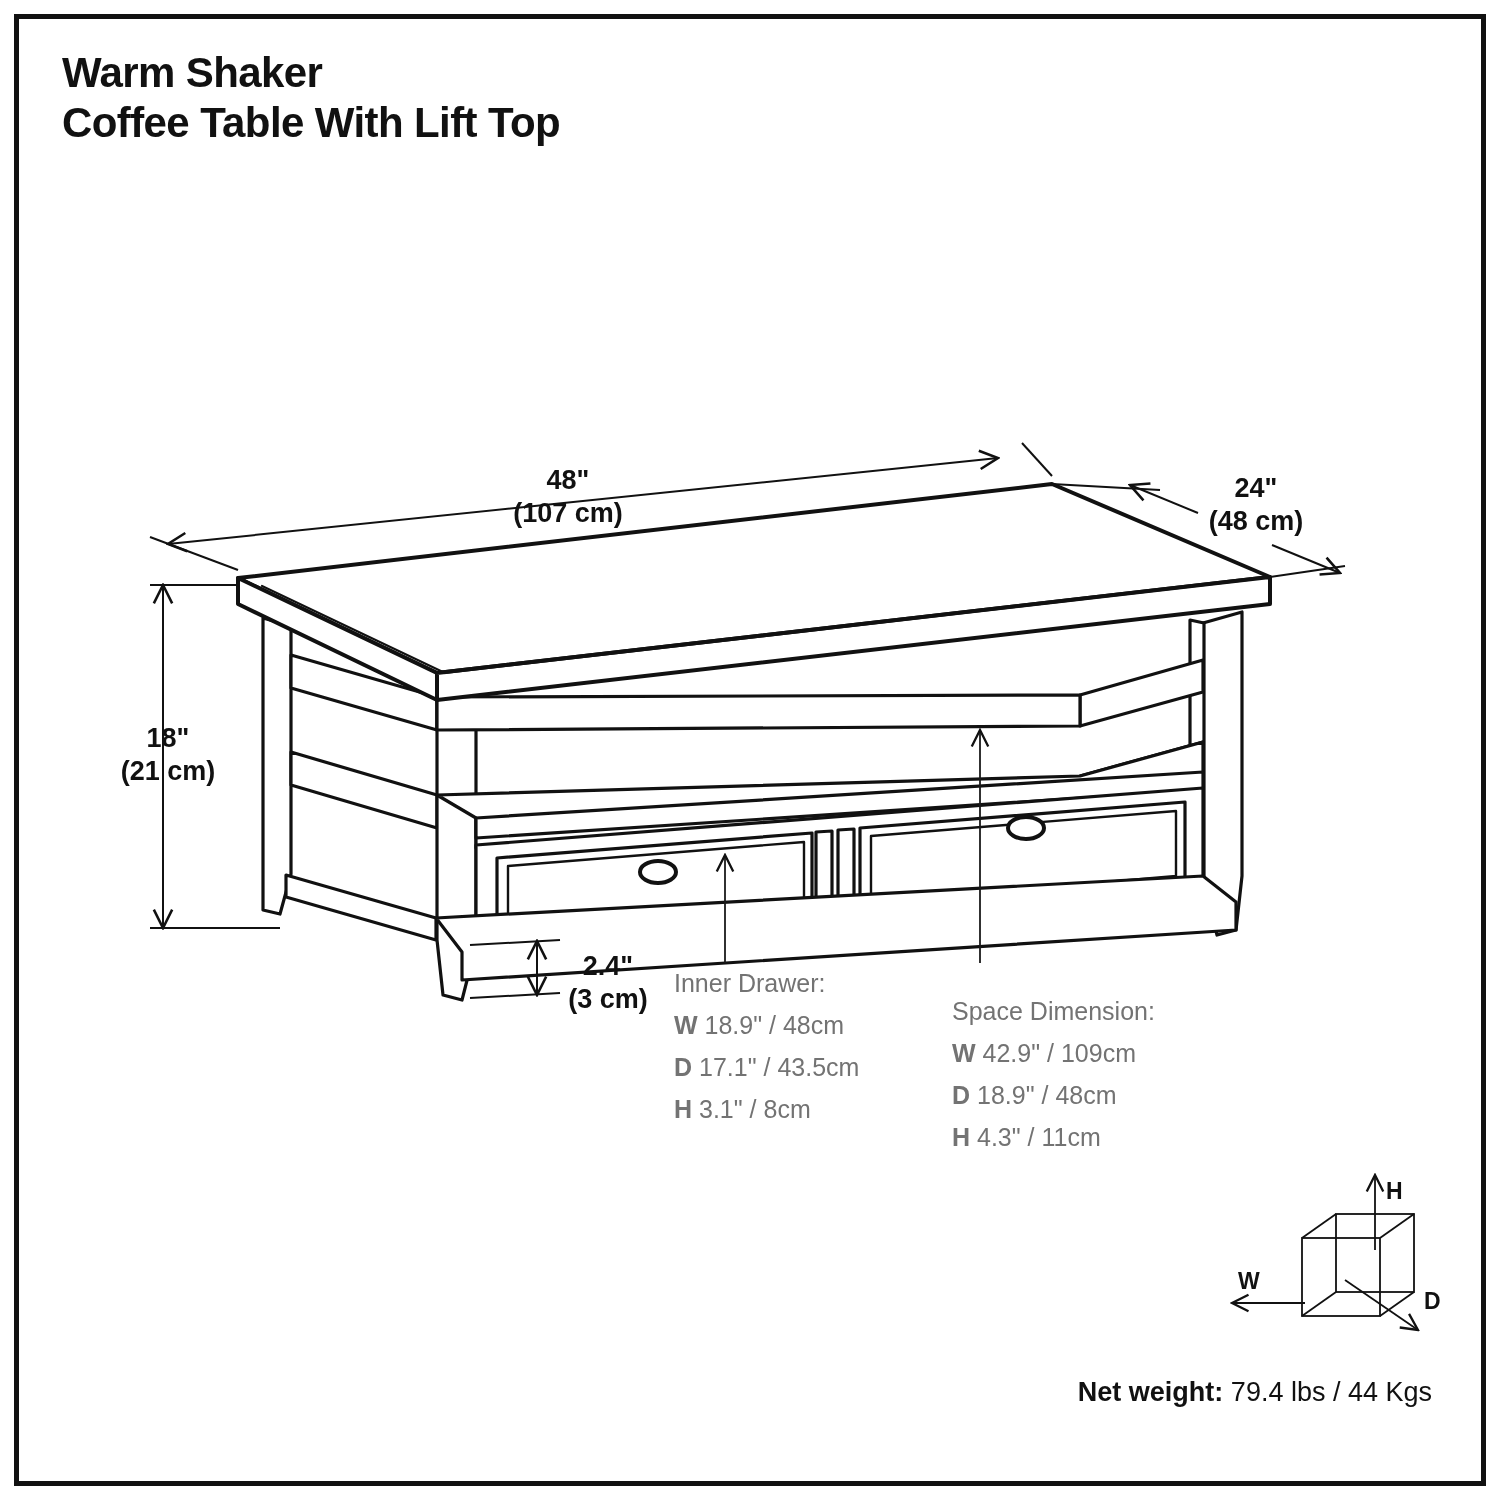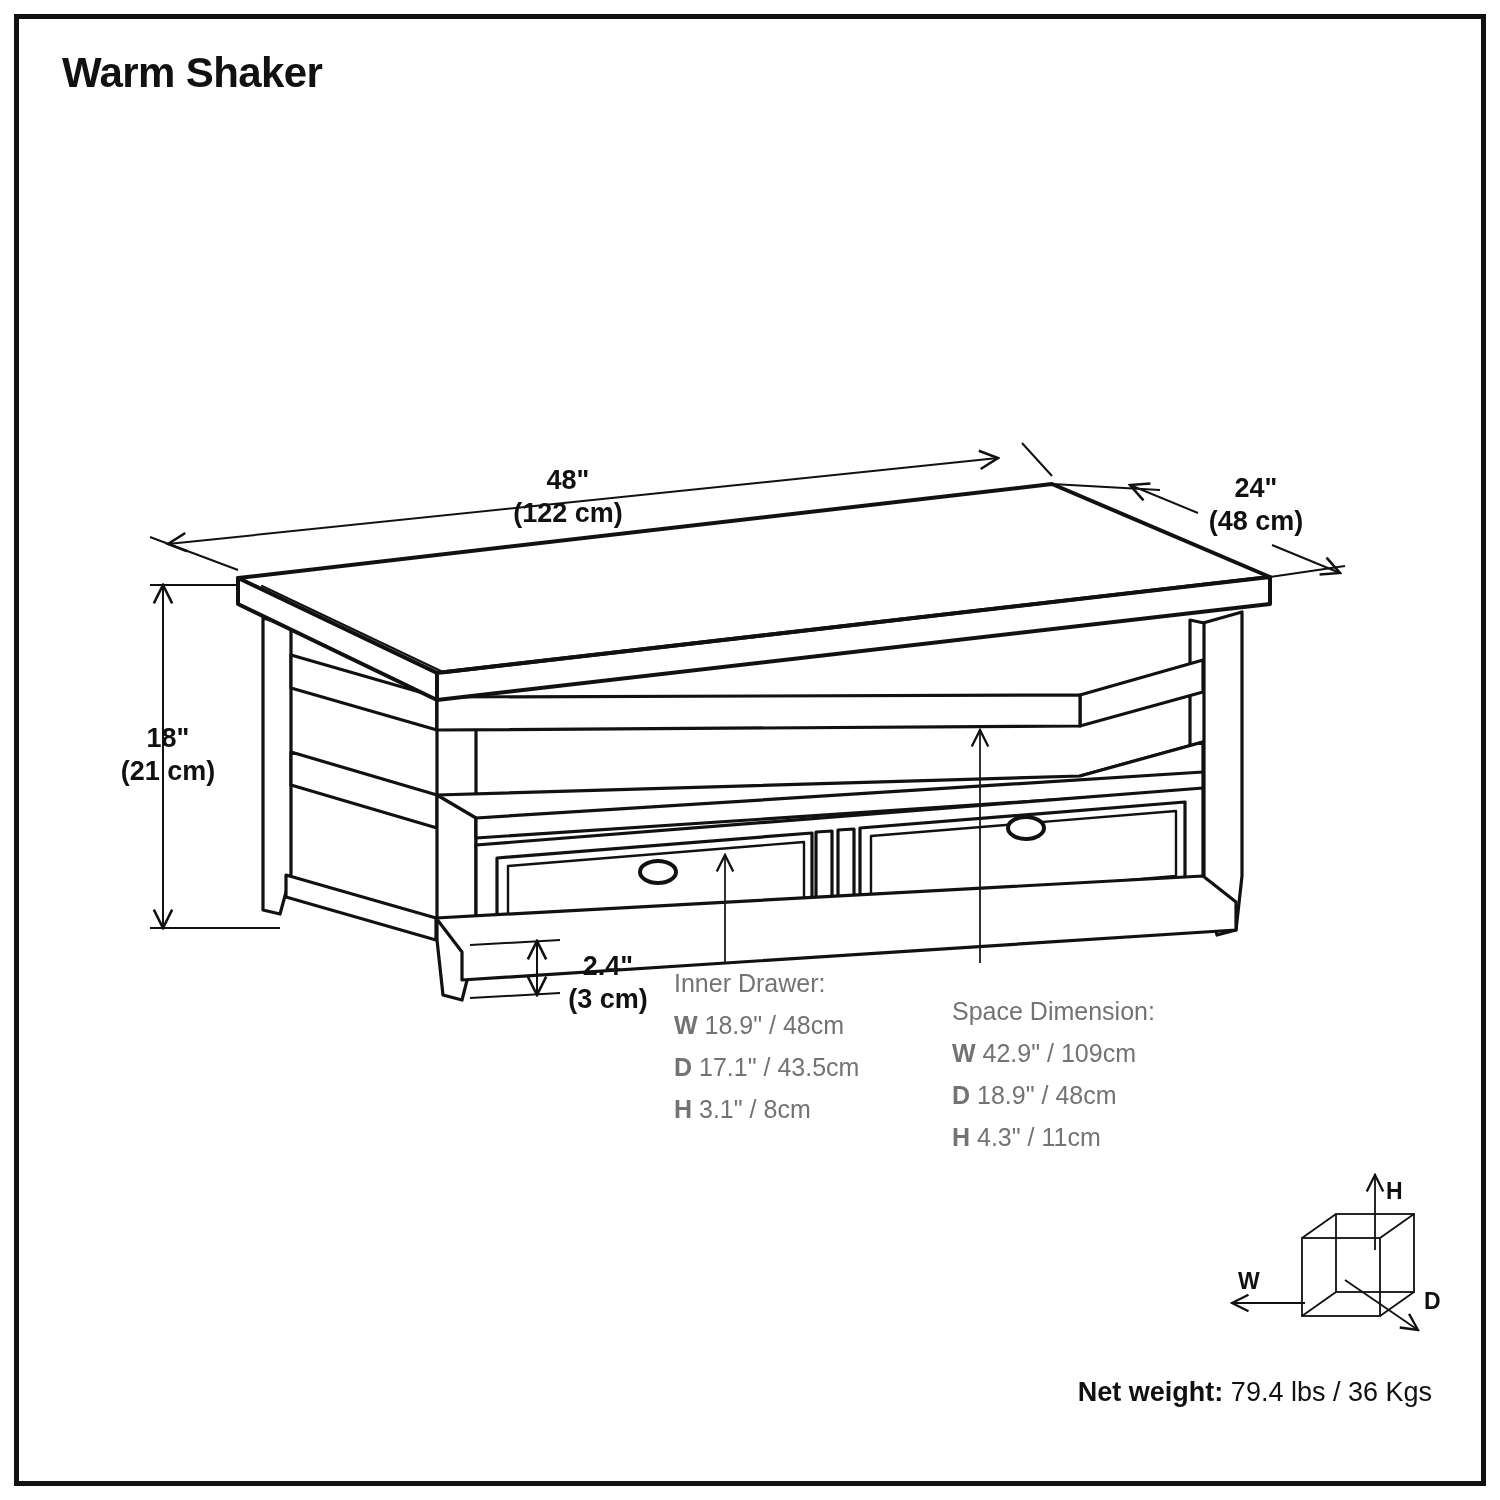--- a/index.html
+++ b/index.html
@@ -86,20 +86,21 @@
 </style>
 </head>
 <body>
 
 <div id="page">
 
   <div id="frame-border"></div>
 
   <div id="title-block">
     <div class="title-line">Warm Shaker</div>
+    <div class="title-line">Coffee Table With Lift Top</div>
   </div>
 
   <svg id="drawing" viewBox="0 0 1500 1500">
     <defs>
       <marker id="arrowEnd" viewBox="0 0 12 12" refX="11" refY="6" markerWidth="11" markerHeight="11" orient="auto-start-reverse">
         <path d="M 1 1 L 11 6 L 1 11" fill="none" stroke="#111111" stroke-width="1.4"></path>
       </marker>
       <marker id="arrowStart" viewBox="0 0 12 12" refX="11" refY="6" markerWidth="11" markerHeight="11" orient="auto-start-reverse">
         <path d="M 1 1 L 11 6 L 1 11" fill="none" stroke="#111111" stroke-width="1.4"></path>
       </marker>
@@ -255,21 +256,21 @@
       <line x1="1375" y1="1250" x2="1375" y2="1175" marker-end="url(#arrowEnd)"></line>
 
       <line x1="1305" y1="1303" x2="1232" y2="1303" marker-end="url(#arrowEnd)"></line>
 
       <line x1="1345" y1="1280" x2="1418" y2="1330" marker-end="url(#arrowEnd)"></line>
     </g>
   </svg>
 
   <div class="dimlabel" style="left:468px; top:464px; width:200px;">
     <div>48"</div>
-    <div>(122 cm)</div>
+    <div>(107 cm)</div>
   </div>
 
   <div class="dimlabel" style="left:1166px; top:472px; width:180px;">
     <div>24"</div>
     <div>(48 cm)</div>
   </div>
 
   <div class="dimlabel" style="left:82px; top:722px; width:172px;">
     <div>18"</div>
     <div>(21 cm)</div>
@@ -311,16 +312,16 @@
       <span>4.3" / 11cm</span>
     </div>
   </div>
 
   <div class="legend-letter" style="left:1386px; top:1178px;">H</div>
   <div class="legend-letter" style="left:1238px; top:1268px;">W</div>
   <div class="legend-letter" style="left:1424px; top:1288px;">D</div>
 
   <div id="net-weight">
     <b>Net weight:</b>
-    <span>79.4 lbs / 36 Kgs</span>
+    <span>79.4 lbs / 44 Kgs</span>
   </div>
 
 </div>
 
 </body></html>

